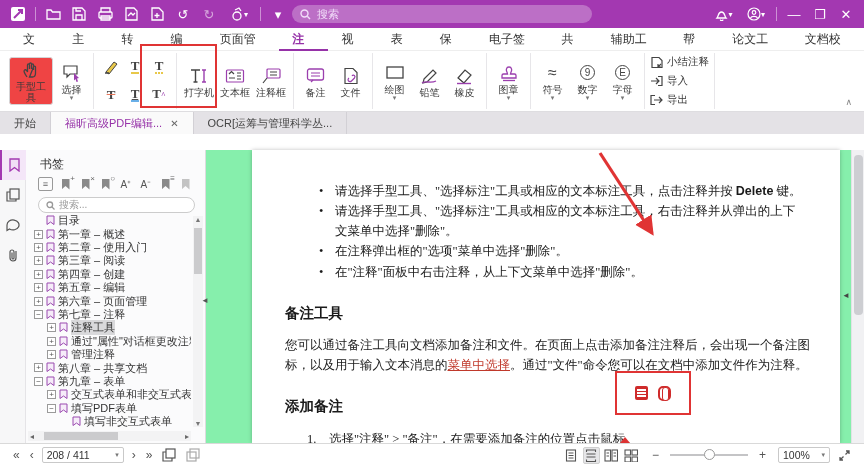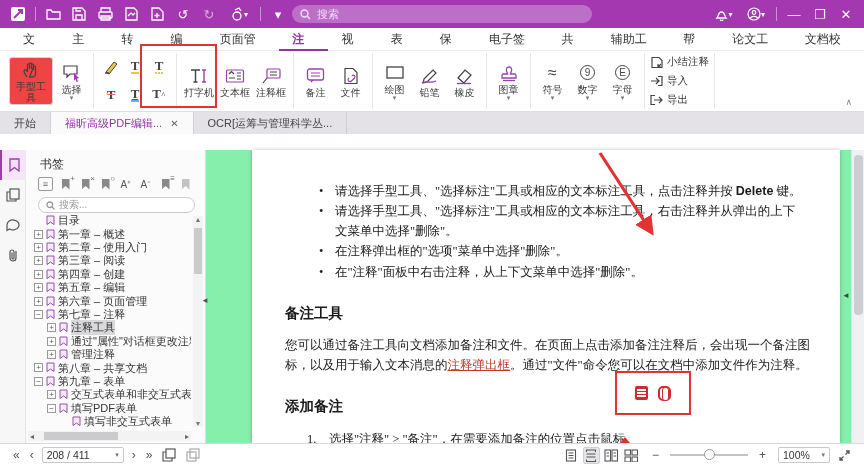--- a/index.html
+++ b/index.html
@@ -703,21 +703,21 @@
             <div class="bul">
               <span class="dot">•</span>
               <span class="btext"><span>在注释弹出框的"选项"菜单中选择"删除"。</span></span>
             </div>
             <div class="bul">
               <span class="dot">•</span>
               <span class="btext"><span>在"注释"面板中右击注释，从上下文菜单中选择"删除"。</span></span>
             </div>
           </div>
         <div class="dochead">备注工具</div>
-        <div class="docpara" id="doc-para1"><span>您可以通过备注工具向文档添加备注和文件。在页面上点击添加备注注释后，会出现一个备注图标，以及用于输入文本消息的</span><span class="doclink">注释弹出框</span><span>。通过"文件"命令您可以在文档中添加文件作为注释。</span></div>
+        <div class="docpara" id="doc-para1"><span>您可以通过备注工具向文档添加备注和文件。在页面上点击添加备注注释后，会出现一个备注图标，以及用于输入文本消息的</span><span class="doclink">菜单中选择</span><span>。通过"文件"命令您可以在文档中添加文件作为注释。</span></div>
         <div class="dochead">添加备注</div>
         <div class="steps" id="doc-steps">
             <div class="step">
               <span class="num">1.</span>
               <span class="btext"><span>选择"注释" &gt; "备注"，在需要添加备注的位置点击鼠标。</span></span>
             </div>
           </div>
       </div>
 
       <svg id="arrow-svg">

